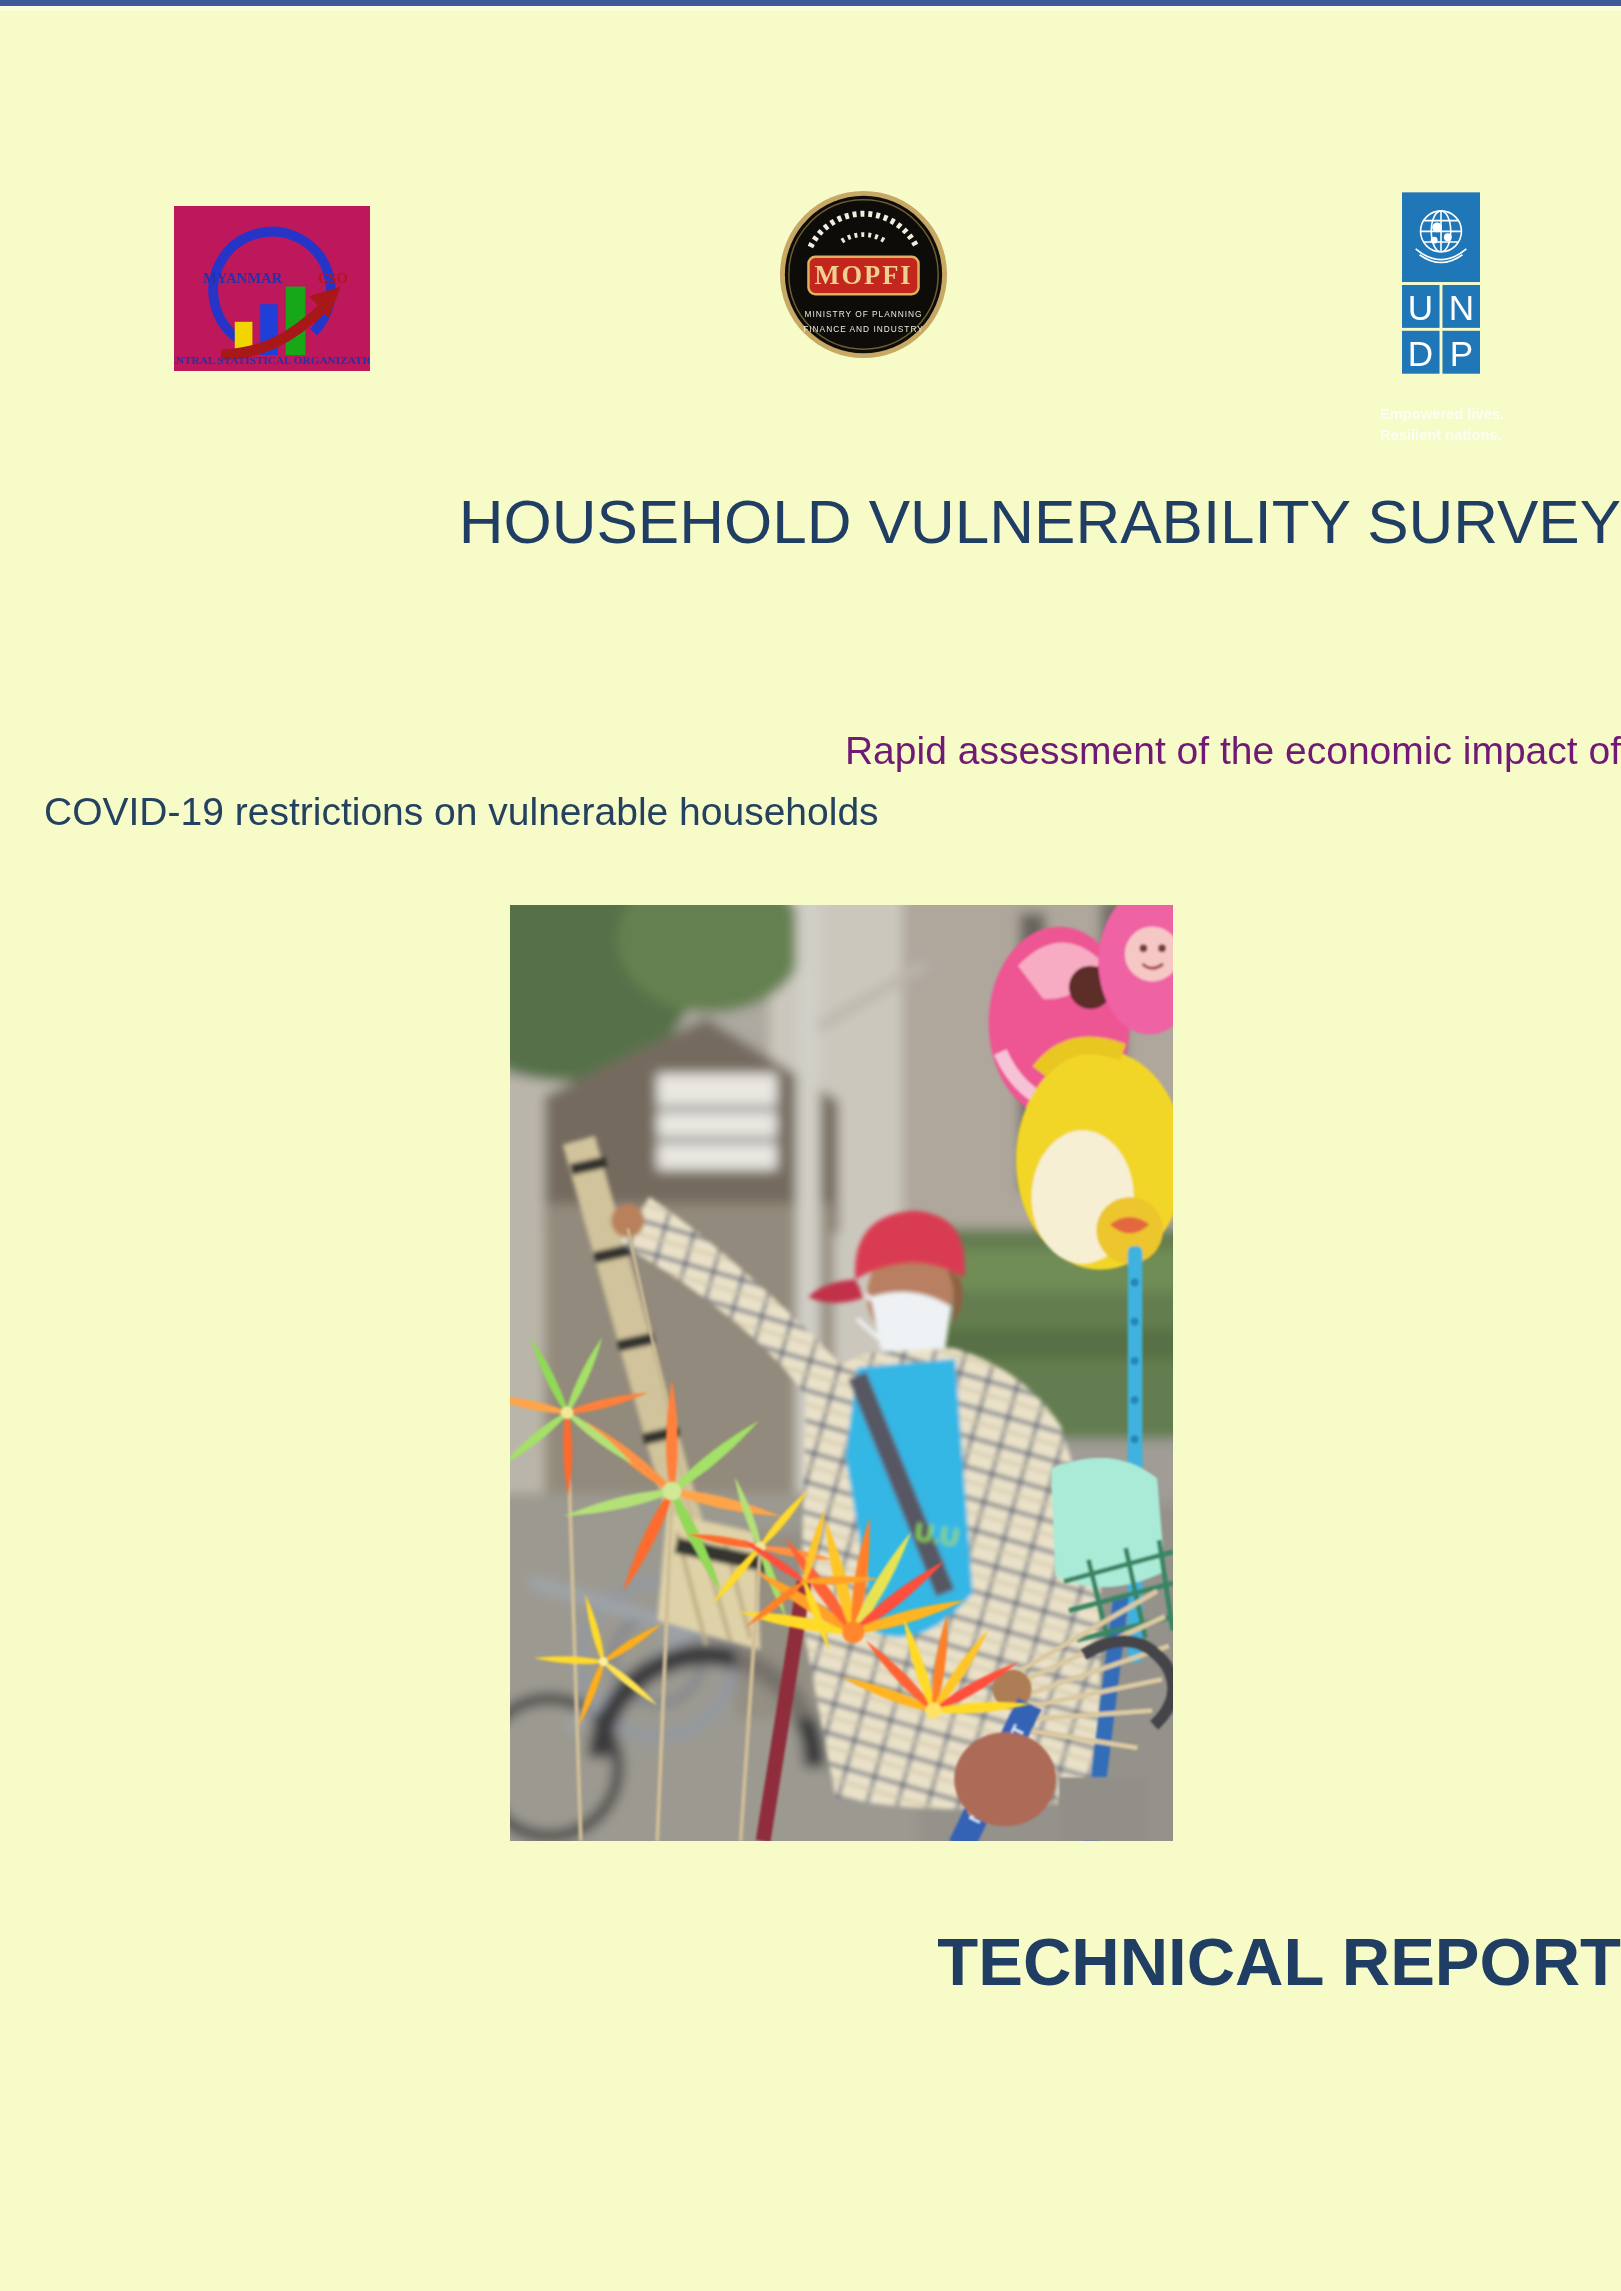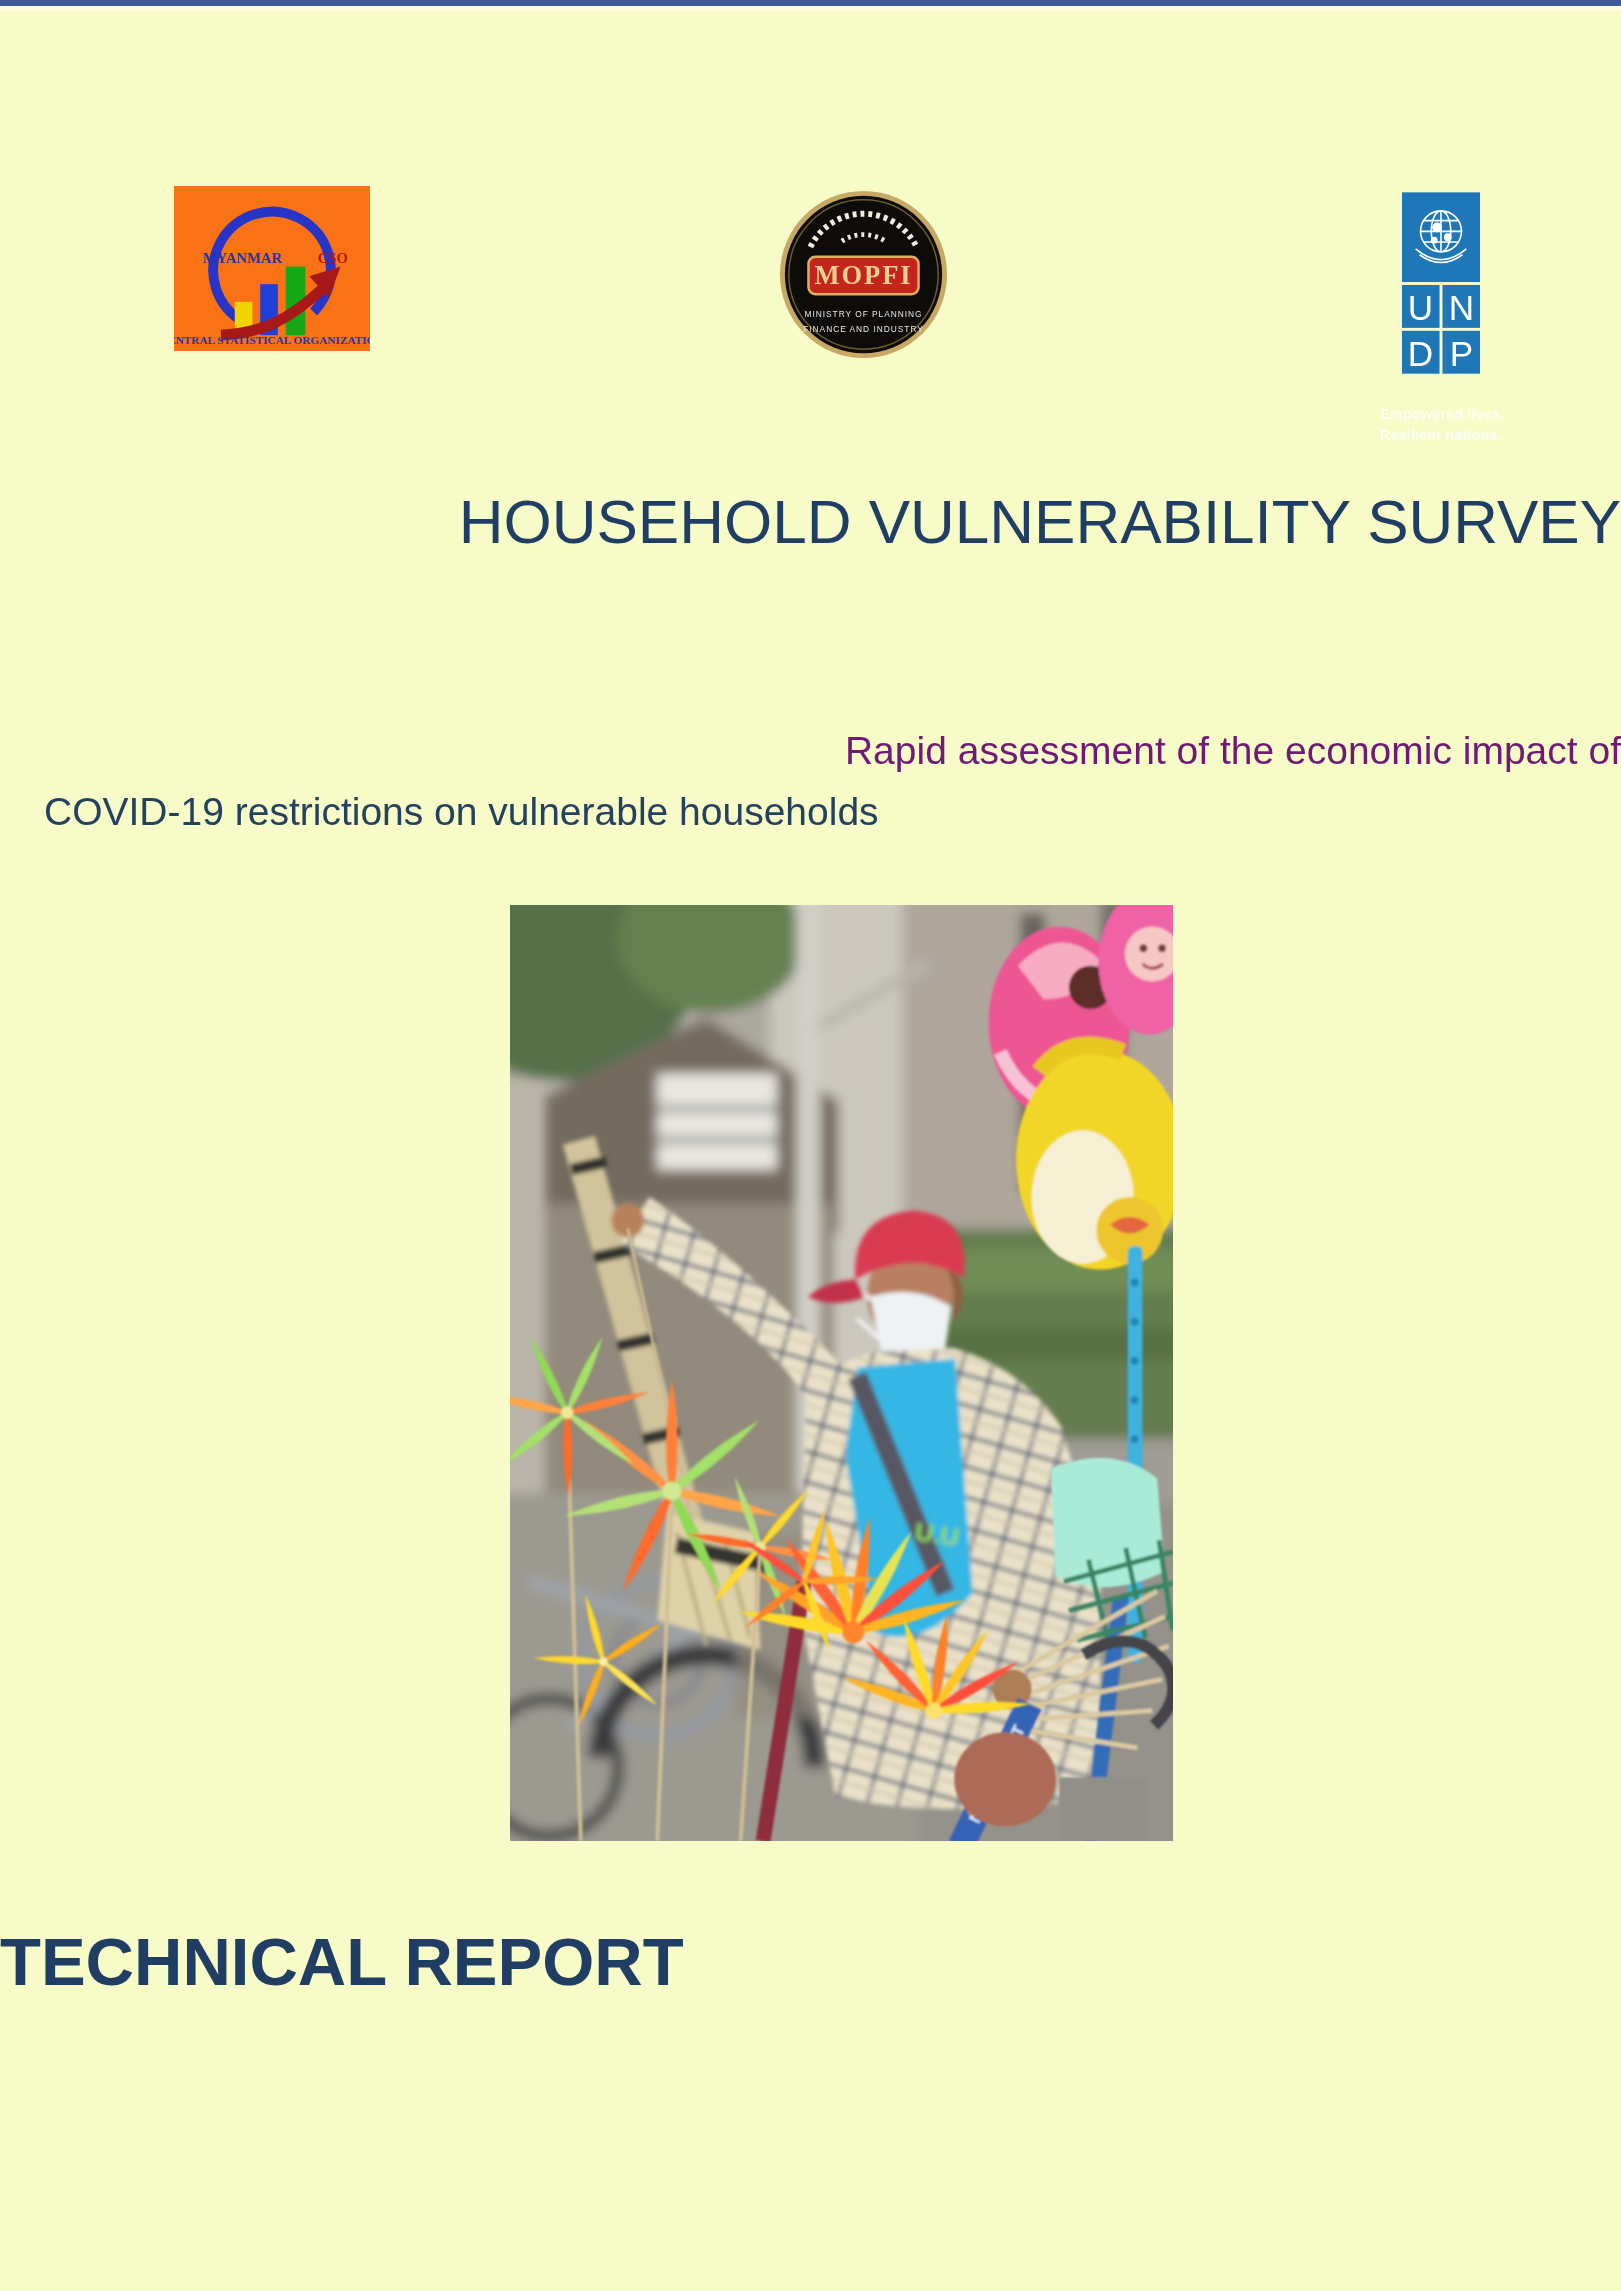--- a/index.html
+++ b/index.html
@@ -4,34 +4,34 @@
 <style>
   * { margin:0; padding:0; box-sizing:border-box; }
   body { font-family:"Liberation Sans", sans-serif; background:#e8e8e8; }
   .page { position:relative; width:1621px; height:2292px; background:#f6fbc7; overflow:hidden; }
   .topbar { position:absolute; left:0; top:0; width:100%; height:5.9px; background:#3d5b99; }
   .topbar2 { position:absolute; left:0; top:5.9px; width:100%; height:4.9px; background:#fcfdda; }
 
   .abs { position:absolute; }
 
   
-  .cso-logo { left:174px; top:186px; width:196px; height:165px; background:#f97316; }
+  .cso-logo { left:174px; top:206px; width:196px; height:165px; background:#be185d; }
   .mopfi-logo { left:777px; top:188px; width:173px; height:173px; }
   .undp-logo { left:1402px; top:192px; width:78px; height:184px; }
   .undp-tagline { left:1380px; top:392px; width:186px; color:#ffffff; opacity:.8;
                   font-size:14.7px; line-height:20.6px; font-weight:bold;margin-top:12px; }
 
   
   .title1 { left:0; right:0; top:486px; text-align:right; color:#203e63;
             font-size:62px; font-weight:normal; letter-spacing:0px; }
   .title2 { left:0; right:0; top:576px; text-align:center; color:#203e63;
             font-size:62px; font-weight:bold; }
   .sub1 { left:0; right:0; top:729px; text-align:right; color:#701a75; font-size:39px; }
   .sub2 { left:0; right:0; top:790px; color:#24425f; font-size:39px;padding-left:44px; }
-  .report { left:0; right:0; top:1923px; text-align:left; color:#203e63;
+  .report { left:0; right:0; top:1923px; text-align:right; color:#203e63;
             font-size:67px; font-weight:bold; }
   .date { left:0; right:0; top:2049px; text-align:center; color:#203e63;
           font-size:44px; font-weight:bold; }
 
   
   .photo { left:510px; top:905px; width:663px; height:936px; overflow:hidden; }
   .photo svg { display:block; }
 
   .serif { font-family:"Liberation Serif", serif; }
 </style>

